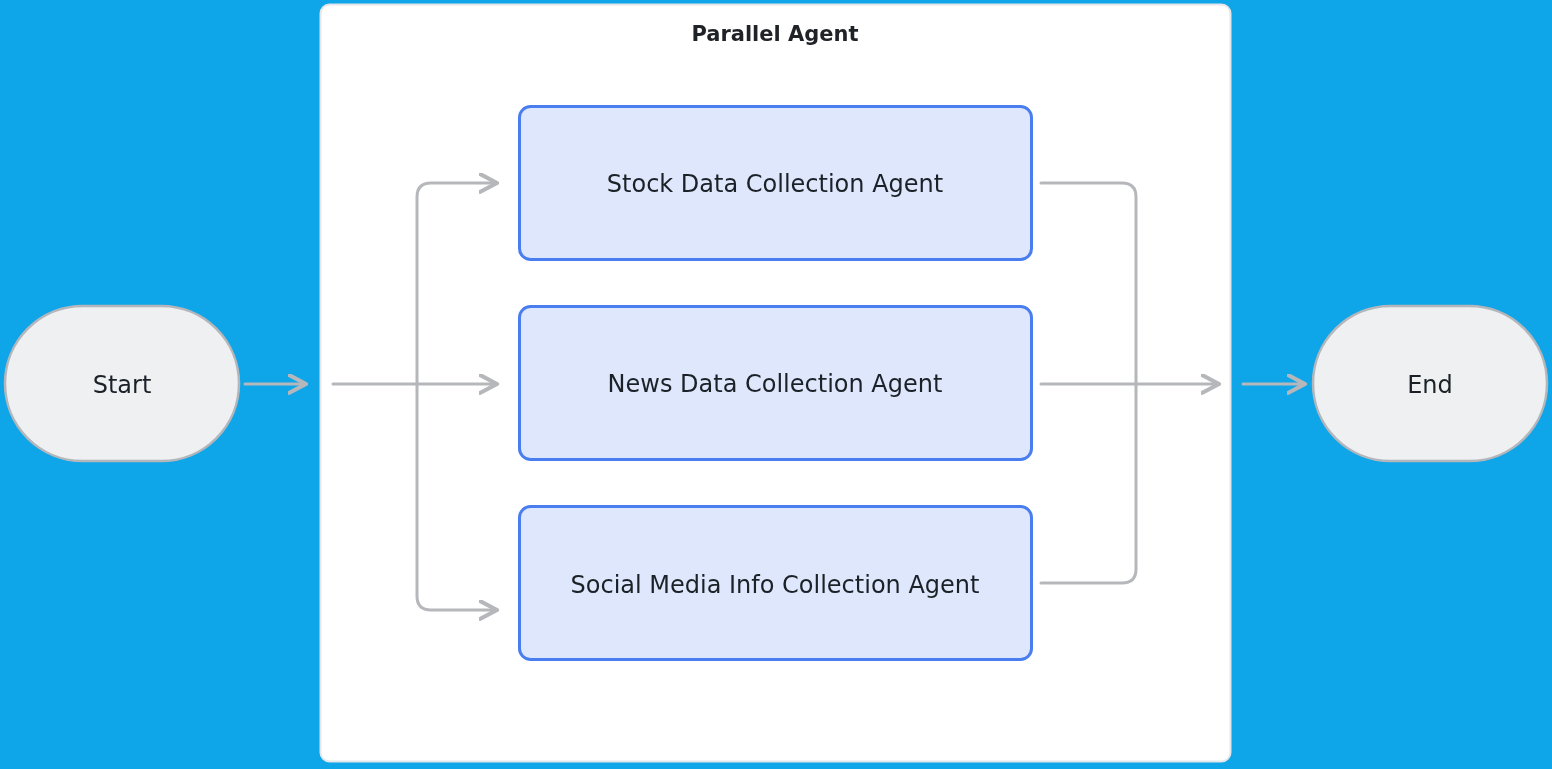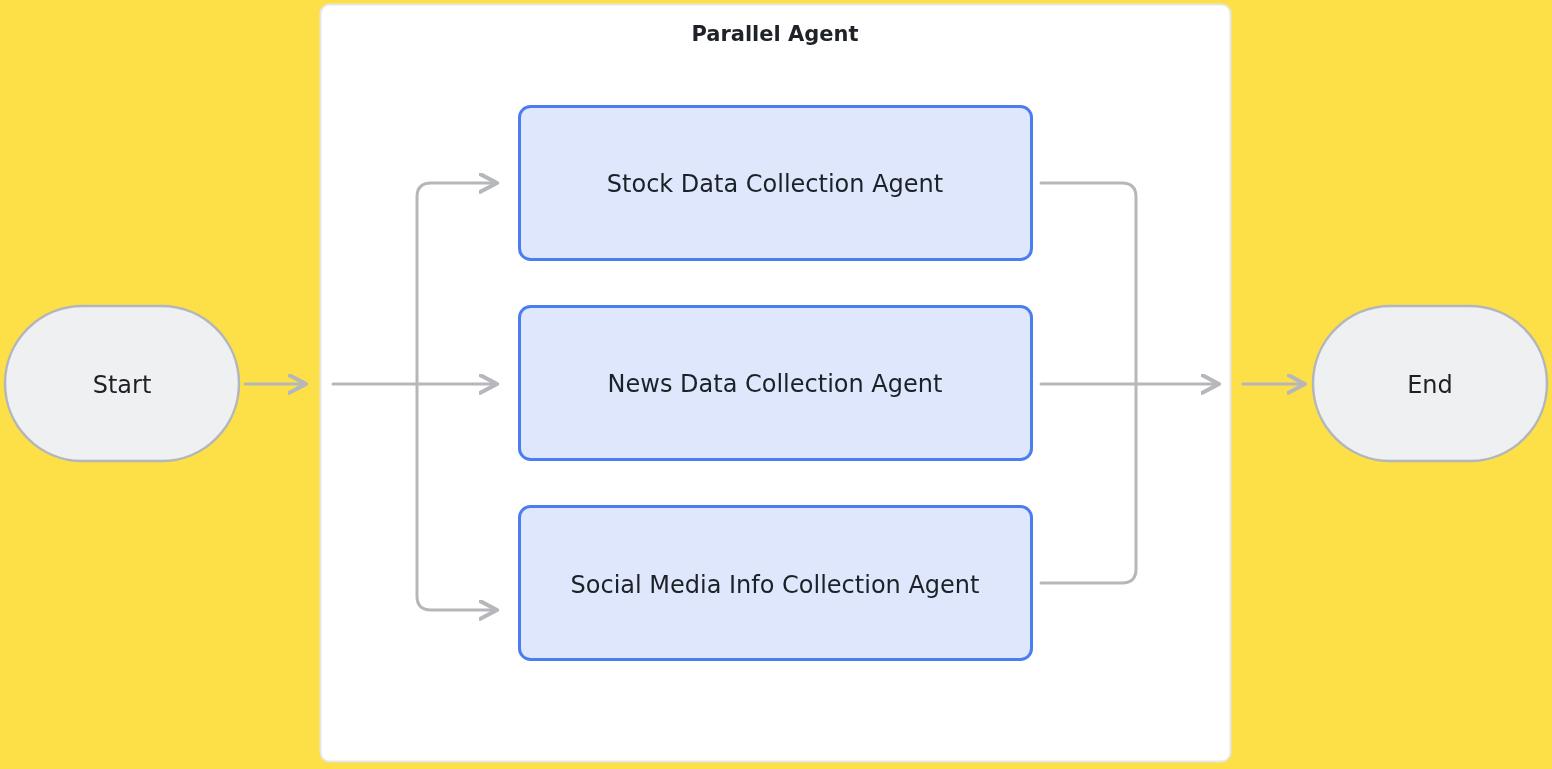--- a/index.html
+++ b/index.html
@@ -10,21 +10,21 @@
   body {
     width: 1552px;
     height: 769px;
     font-family: "DejaVu Sans", "Liberation Sans", sans-serif;
     overflow: hidden;
   }
   #stage {
     position: relative;
     width: 1552px;
     height: 769px;
-    background: #fde047;
+    background: #0ea5e9;
   }
   #diagram-svg {
     position: absolute;
     inset: 0;
     width: 1552px;
     height: 769px;
     display: block;
   }
   .group-title {
     font-size: 21px;

